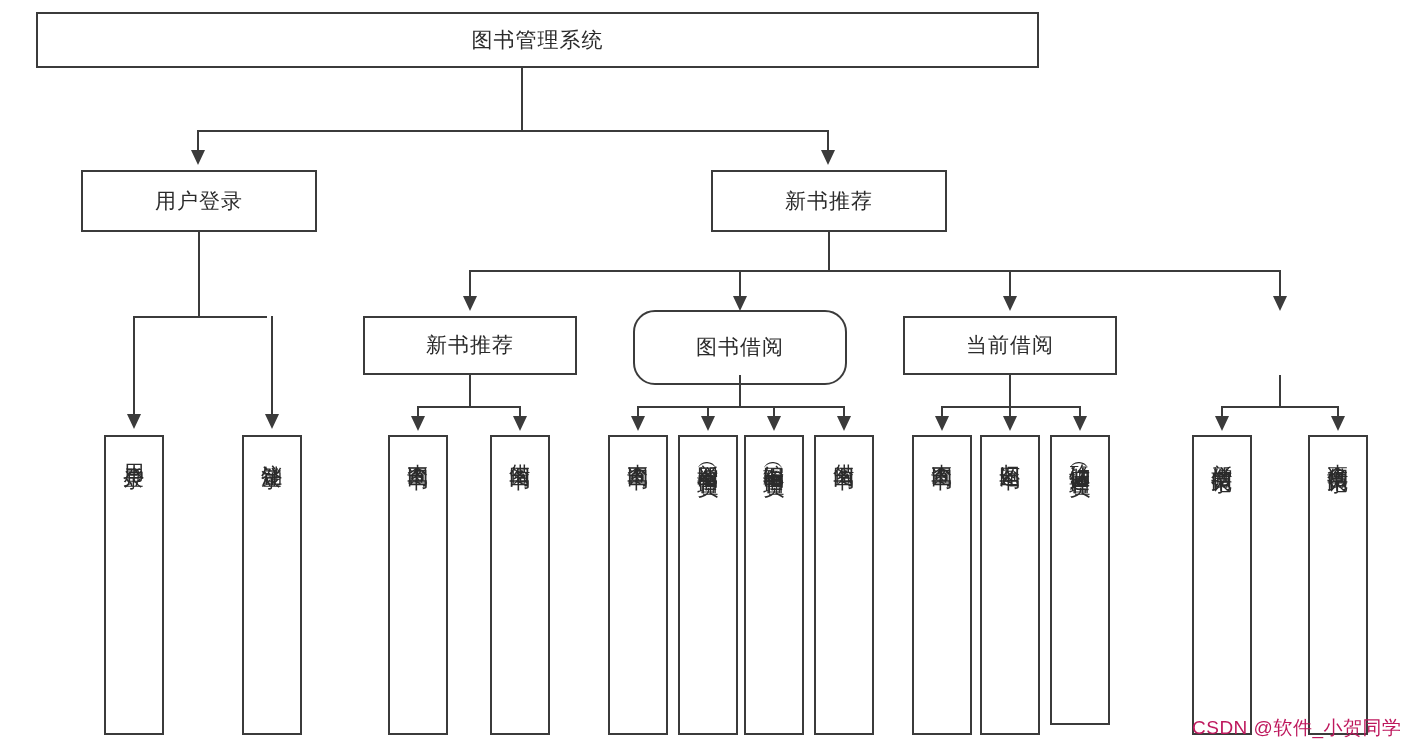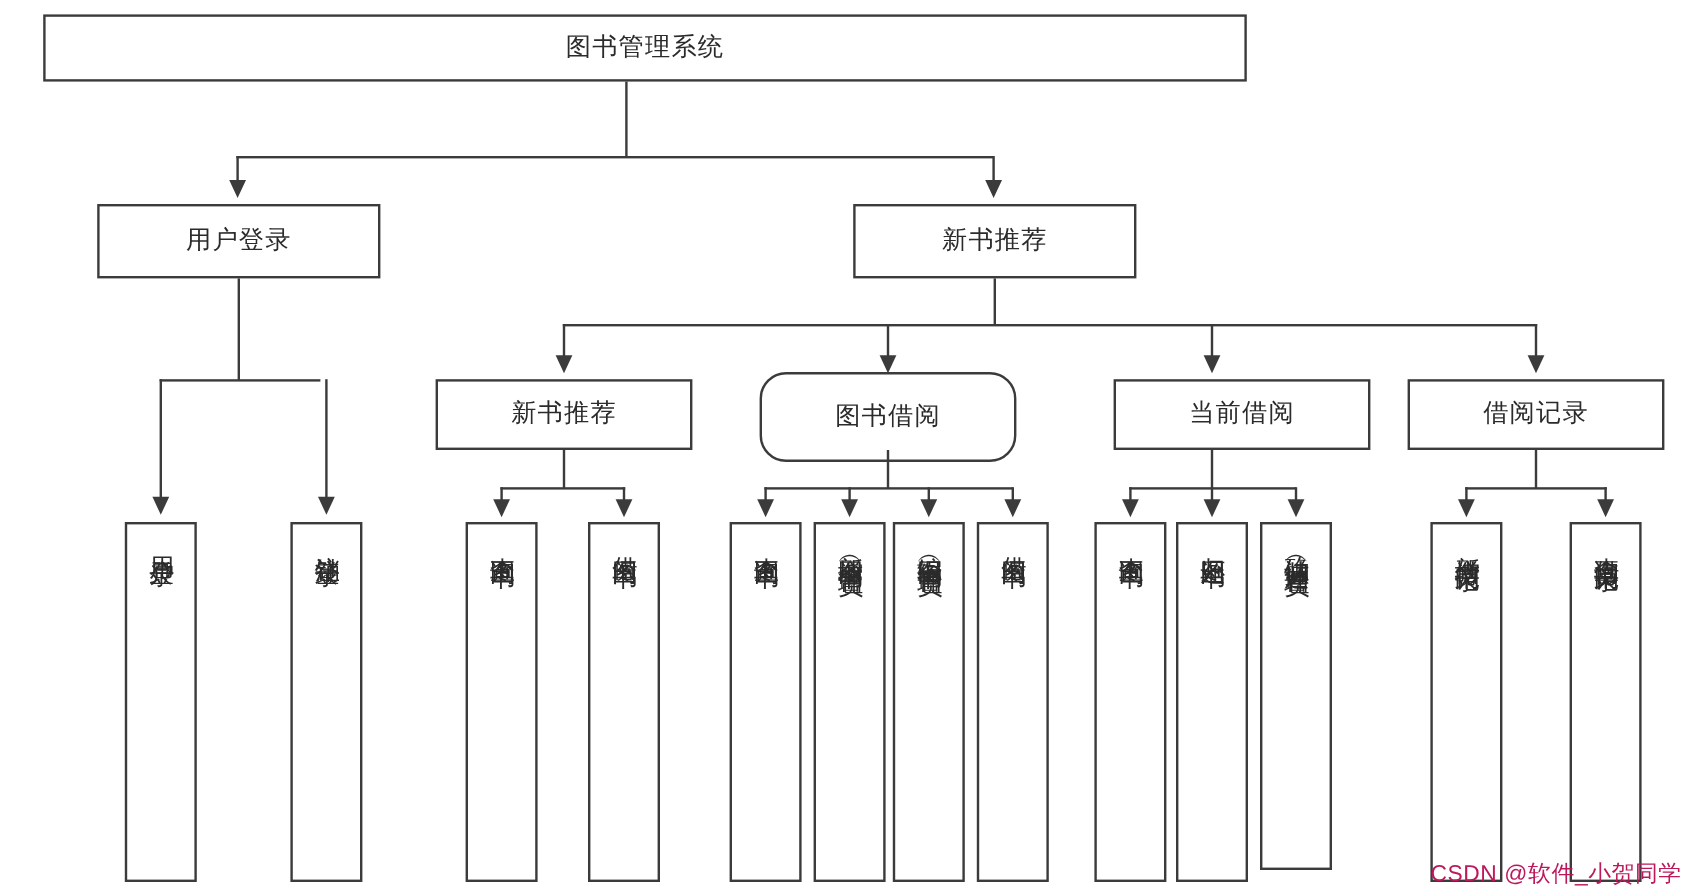--- a/index.html
+++ b/index.html
@@ -126,25 +126,22 @@
   <div class="arrow" style="left:1003px; top:296px;"></div>
   <div class="vline" style="left:1279px; top:270px; width:2px; height:28px;"></div>
   <div class="arrow" style="left:1273px; top:296px;"></div>
 
   <div class="node" style="left:363px; top:316px; width:214px; height:59px;text-align:center;">
     <span class="label">新书推荐</span>
   </div>
   <div class="node" style="left:633px; top:310px; width:214px; height:75px;border-radius:22px;">
     <span class="label">图书借阅</span>
   </div>
-  <div class="node" style="left:903px; top:316px; width:214px; height:59px;margin-left:25px;">
+  <div class="node" style="left:903px; top:316px; width:214px; height:59px;">
     <span class="label">当前借阅</span>
-  </div>
-  <div class="node" style="left:1173px; top:316px; width:214px; height:59px;">
-    <span class="label">借阅记录</span>
   </div>
 
   <div class="vline" style="left:469px; top:375px; width:2px; height:32px;"></div>
   <div class="hline" style="left:417px; top:406px; width:104px; height:2px;"></div>
   <div class="vline" style="left:417px; top:406px; width:2px; height:12px;"></div>
   <div class="arrow" style="left:411px; top:416px;"></div>
   <div class="vline" style="left:519px; top:406px; width:2px; height:12px;"></div>
   <div class="arrow" style="left:513px; top:416px;"></div>
 
   <div class="vline" style="left:739px; top:375px; width:2px; height:32px;"></div>

